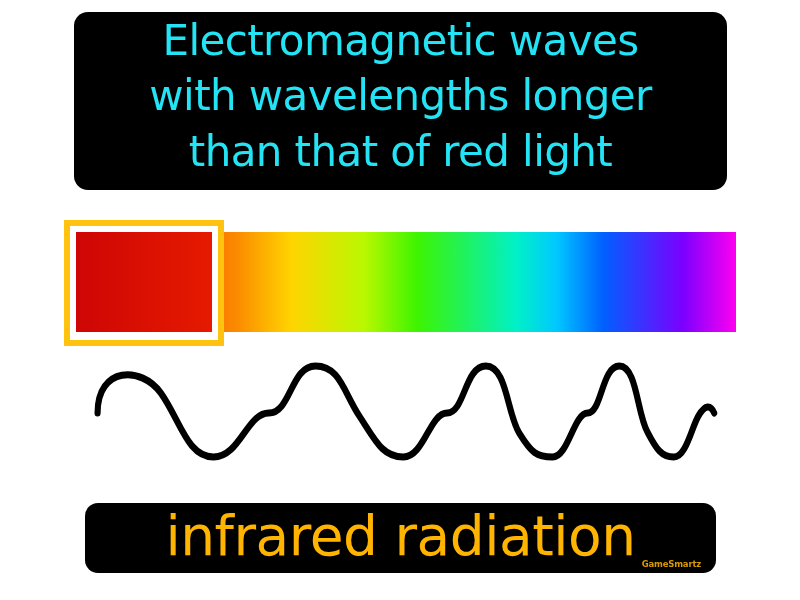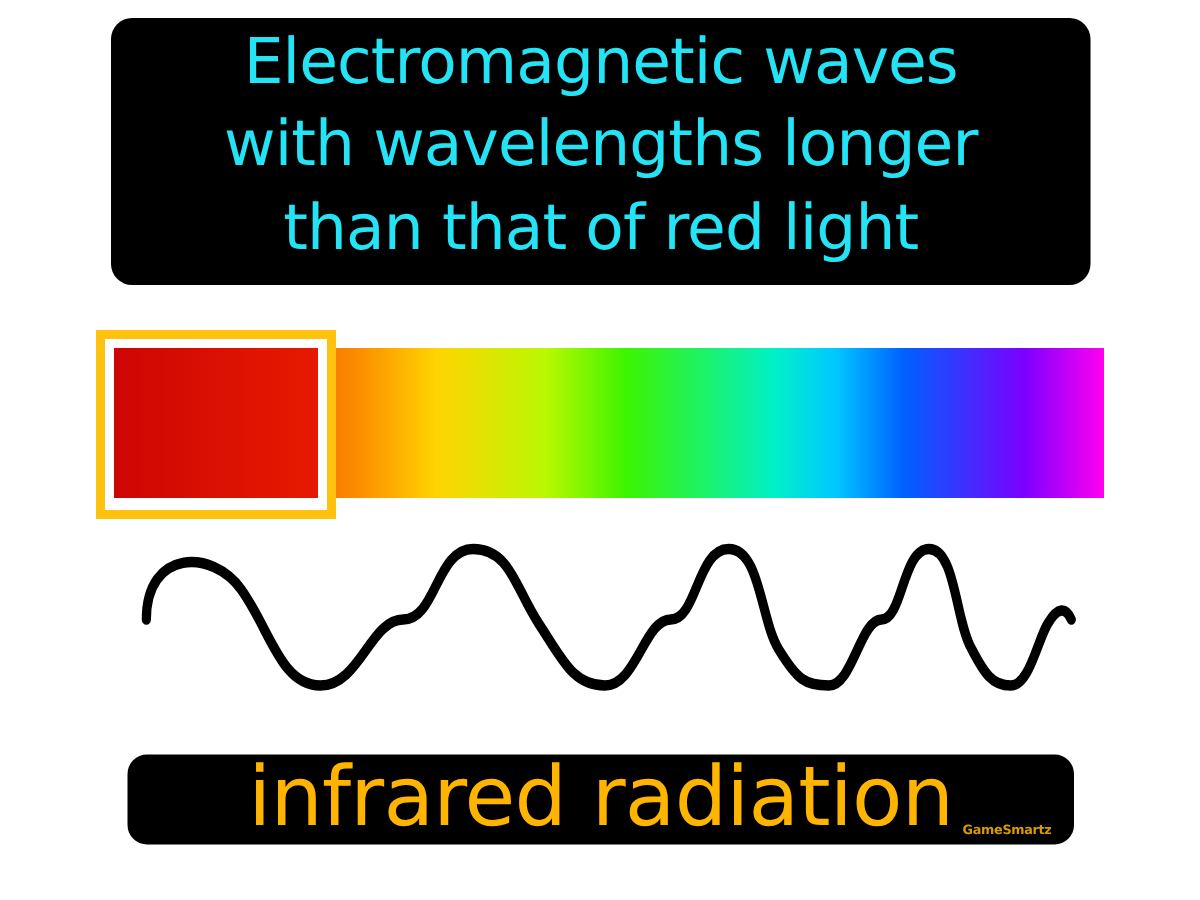--- a/index.html
+++ b/index.html
@@ -113,21 +113,21 @@
     height: 110px;
   }
   .wave-area svg { display: block; }
 
   
   .term-card {
     position: absolute;
     left: 85px;
     top: 503px;
     width: 631px;
-    height: 60px;
+    height: 70px;
     background: #000000;
     border-radius: 13px;
     display: flex;
     align-items: center;
     justify-content: center;
     box-sizing: border-box;
   }
   .term-text {
     color: #ffb400;
     font-family: "DejaVu Sans", sans-serif;

